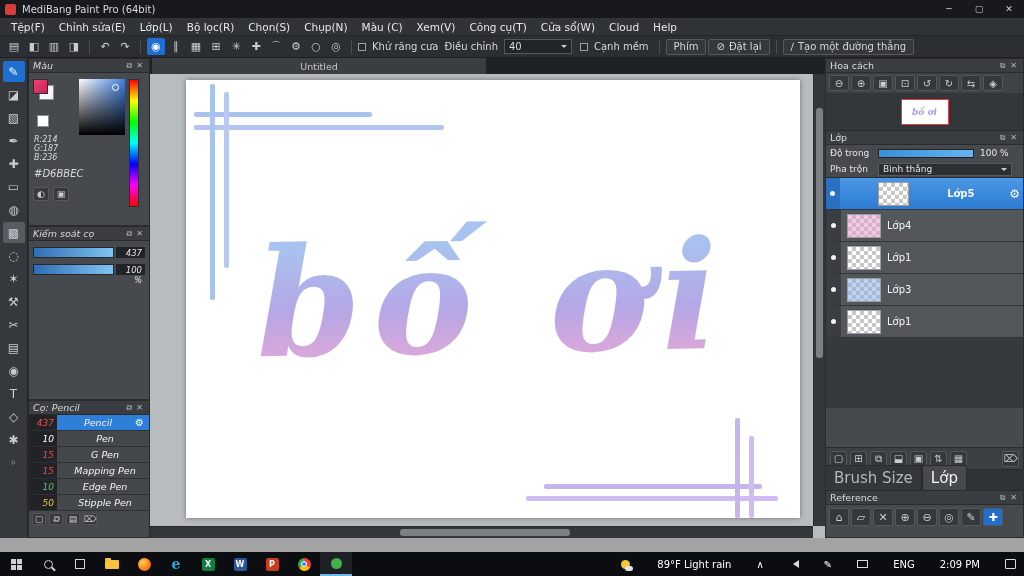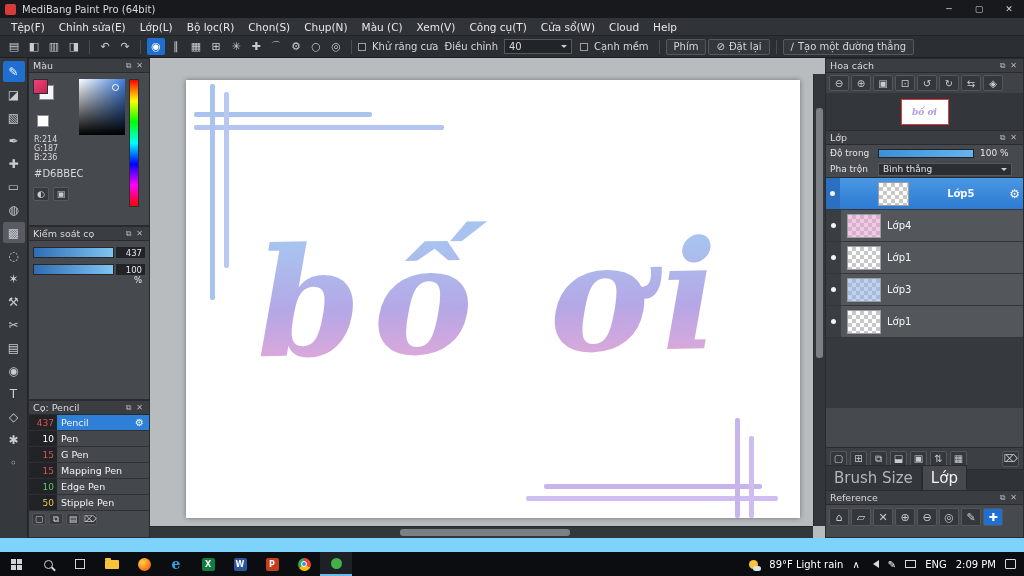--- a/index.html
+++ b/index.html
@@ -1,18 +1,18 @@
 <!DOCTYPE html>
 <html><head>
 <meta charset="utf-8">
 <style>
   * { margin:0; padding:0; box-sizing:border-box; cursor:default; user-select:none; }
   html,body { width:1024px; height:576px; overflow:hidden; background:#000; }
   body { font-family:"DejaVu Sans","Liberation Sans",sans-serif; color:#e4e5e6; }
-  .app { position:relative; width:1024px; height:576px; background:#7dd3fc; overflow:hidden; }
+  .app { position:relative; width:1024px; height:576px; background:#a3a3a3; overflow:hidden; }
 
   
   .titlebar { height:18px; background:#17191c; display:flex; align-items:center; font-size:10px; color:#d8dadc; }
   .app-logo { width:11px; height:11px; border-radius:2px; background:#d93a3a; margin:0 6px 0 5px; }
   .tb-spacer { flex:1; }
   .winbtn { width:30px; height:18px; display:flex; align-items:center; justify-content:center; font-size:9px; color:#cfd2d5; }
 
   
   .menubar { height:18px; background:#303338; display:flex; align-items:center; font-size:10.5px; color:#e8e8e8; padding-left:4px; border-bottom:1px solid #222427; }
   .menu-item { padding:0 7px; white-space:nowrap; }
@@ -31,21 +31,21 @@
   
   .main { position:absolute; top:58px; left:0; width:1024px; height:480px; }
 
   
   .toolstrip { position:absolute; left:0; top:0; width:28px; height:100%; background:#35383d; border-right:1px solid #222427; display:flex; flex-direction:column; align-items:center; padding-top:3px; gap:2px; }
   .tool { width:22px; height:21px; display:flex; align-items:center; justify-content:center; color:#c9ccd0; font-size:12px; border-radius:2px; }
   .tool.selected { background:#1f6fd0; color:#fff; }
   .tool.alt { background:#585b61; }
 
   
-  .left-panels { position:absolute; left:28px; top:0; width:122px; height:100%; background:#34373b; }
+  .left-panels { position:absolute; left:28px; top:0; width:122px; height:100%; background:#34373b;font-style:italic; }
   .panel { position:absolute; left:0; width:122px; background:#46494e; border:1px solid #292b2e; }
   .panel-header { height:14px; background:#3a3d41; display:flex; align-items:center; font-size:9.5px; color:#d8dadc; padding:0 4px; border-bottom:1px solid #292b2e; }
   .ph-title { flex:1; white-space:nowrap; overflow:hidden; }
   .ph-icon { width:11px; text-align:center; color:#b4b7ba; font-size:8px; }
 
   .color-panel { top:0; height:168px; }
   .cp-body { position:relative; height:152px; }
   .swatch-back { position:absolute; left:10px; top:12px; width:15px; height:15px; background:#f4f5f6; border:1px solid #8a8d90; }
   .swatch-front { position:absolute; left:4px; top:6px; width:15px; height:15px; background:linear-gradient(135deg,#f0437a,#c22550); border:1px solid #2b2d30; }
   .swatch-small { position:absolute; left:8px; top:42px; width:12px; height:12px; background:#fff; border:1px solid #8a8d90; }
@@ -59,21 +59,21 @@
 
   .brushctl-panel { top:168px; height:174px; }
   .slider-row { display:flex; align-items:center; margin:6px 4px 0 4px; }
   .slider-bar { width:82px; height:11px; background:linear-gradient(to right,#2f6db4,#7fc4f2); border:1px solid #26282c; }
   .slider-val { width:30px; height:11px; background:#212326; color:#e4e5e6; font-size:8.5px; text-align:right; padding:1px 3px 0 0; margin-left:2px; }
 
   .brushlist-panel { top:342px; height:138px; }
   .brush-row { display:flex; align-items:center; height:16px; background:#44474c; border-bottom:1px solid #2e3033; font-size:9.5px; }
   .brush-row.sel { background:#2e7fd8; }
   .bsize { width:28px; height:100%; background:#212326; text-align:right; padding:3px 3px 0 0; font-size:9px; }
-  .bname { flex:1; padding-left:4px; color:#f2f3f4; white-space:nowrap; overflow:hidden; }
+  .bname { flex:1; padding-left:4px; color:#f2f3f4; white-space:nowrap; overflow:hidden;text-align:center; }
   .bgear { width:14px; color:#fff; font-size:10px; }
   .bl-foot { display:flex; gap:3px; padding:2px 3px; }
   .bl-foot-icon { width:14px; height:12px; display:flex; align-items:center; justify-content:center; font-size:9px; color:#c9ccd0; background:#37393d; border:1px solid #515458; border-radius:2px; }
 
   
   .canvas-area { position:absolute; left:150px; top:0; width:675px; height:100%; background:#b9bcbf; }
   .tabbar { position:absolute; top:0; left:0; right:0; height:16px; background:#1f2225; display:flex; }
   .tab { margin-left:2px; width:334px; background:#3a3d41; color:#c8cacc; font-size:9.5px; display:flex; align-items:center; justify-content:center; }
   .page { position:absolute; left:36px; top:22px; width:614px; height:438px; background:#fff; box-shadow:0 0 5px rgba(0,0,0,.4); overflow:hidden; }
   .artwork { position:absolute; inset:0; display:flex; align-items:center; justify-content:center; }
@@ -155,21 +155,21 @@
   .taskview { width:10px; height:10px; border:1.5px solid #cfd3d6; }
   .folder { width:14px; height:9px; background:#f8c33a; border-radius:1px; position:relative; }
   .folder::before { content:""; position:absolute; top:-2px; left:0; width:6px; height:2px; background:#f8c33a; border-radius:1px 1px 0 0; }
   .ff { width:13px; height:13px; border-radius:50%; background:radial-gradient(circle at 35% 35%,#ffd54a,#ff7a18 60%,#e03a3a); }
   .edge-e { color:#2ea3e0; font-weight:bold; font-size:14px; font-family:"DejaVu Serif",serif; }
   .office { width:13px; height:13px; border-radius:2px; color:#fff; font-size:8px; font-weight:bold; display:flex; align-items:center; justify-content:center; }
   .xl { background:#107c41; } .wd { background:#2b579a; } .pp { background:#c43e1c; }
   .chrome { width:13px; height:13px; border-radius:50%; background:conic-gradient(#ea4335 0 33%,#fbbc05 0 66%,#34a853 0 100%); position:relative; }
   .chrome::after { content:""; position:absolute; inset:3.5px; background:#4285f4; border-radius:50%; border:1px solid #fff; }
   .mb-dot { width:11px; height:11px; border-radius:50%; background:#43b04a; }
-  .tray { margin-left:auto; display:flex; align-items:center; gap:9px; padding-right:8px; font-size:10px; }
+  .tray { margin-left:auto; display:flex; align-items:center; gap:25px; padding-right:8px; font-size:10px; }
   .sun { width:9px; height:9px; border-radius:50%; background:#f8c33a; position:relative; margin-right:2px; }
   .sun::after { content:""; position:absolute; right:-3px; bottom:-2px; width:8px; height:5px; background:#dfe3e6; border-radius:3px; }
   .speaker { width:0; height:0; border:4px solid transparent; border-right:6px solid #d8dadc; }
   .net { width:11px; height:8px; border:1.2px solid #d8dadc; }
   .notif { width:11px; height:10px; border:1.2px solid #d8dadc; border-radius:1px; }
 </style>
 </head>
 <body>
 
 <div class="app">
@@ -344,20 +344,23 @@
         <div class="bl-foot">
           <span class="bl-foot-icon">▢</span>
           <span class="bl-foot-icon">⧉</span>
           <span class="bl-foot-icon">▤</span>
           <span class="bl-foot-icon">⌦</span>
         </div>
       </div>
     </div>
 
     <div class="canvas-area">
+      <div class="tabbar">
+        <div class="tab">Untitled</div>
+      </div>
       <div class="page">
         <div class="deco d-tl-h1"></div>
         <div class="deco d-tl-h2"></div>
         <div class="deco d-tl-v1"></div>
         <div class="deco d-tl-v2"></div>
         <div class="deco d-br-h1"></div>
         <div class="deco d-br-h2"></div>
         <div class="deco d-br-v1"></div>
         <div class="deco d-br-v2"></div>
         <div class="artwork">

